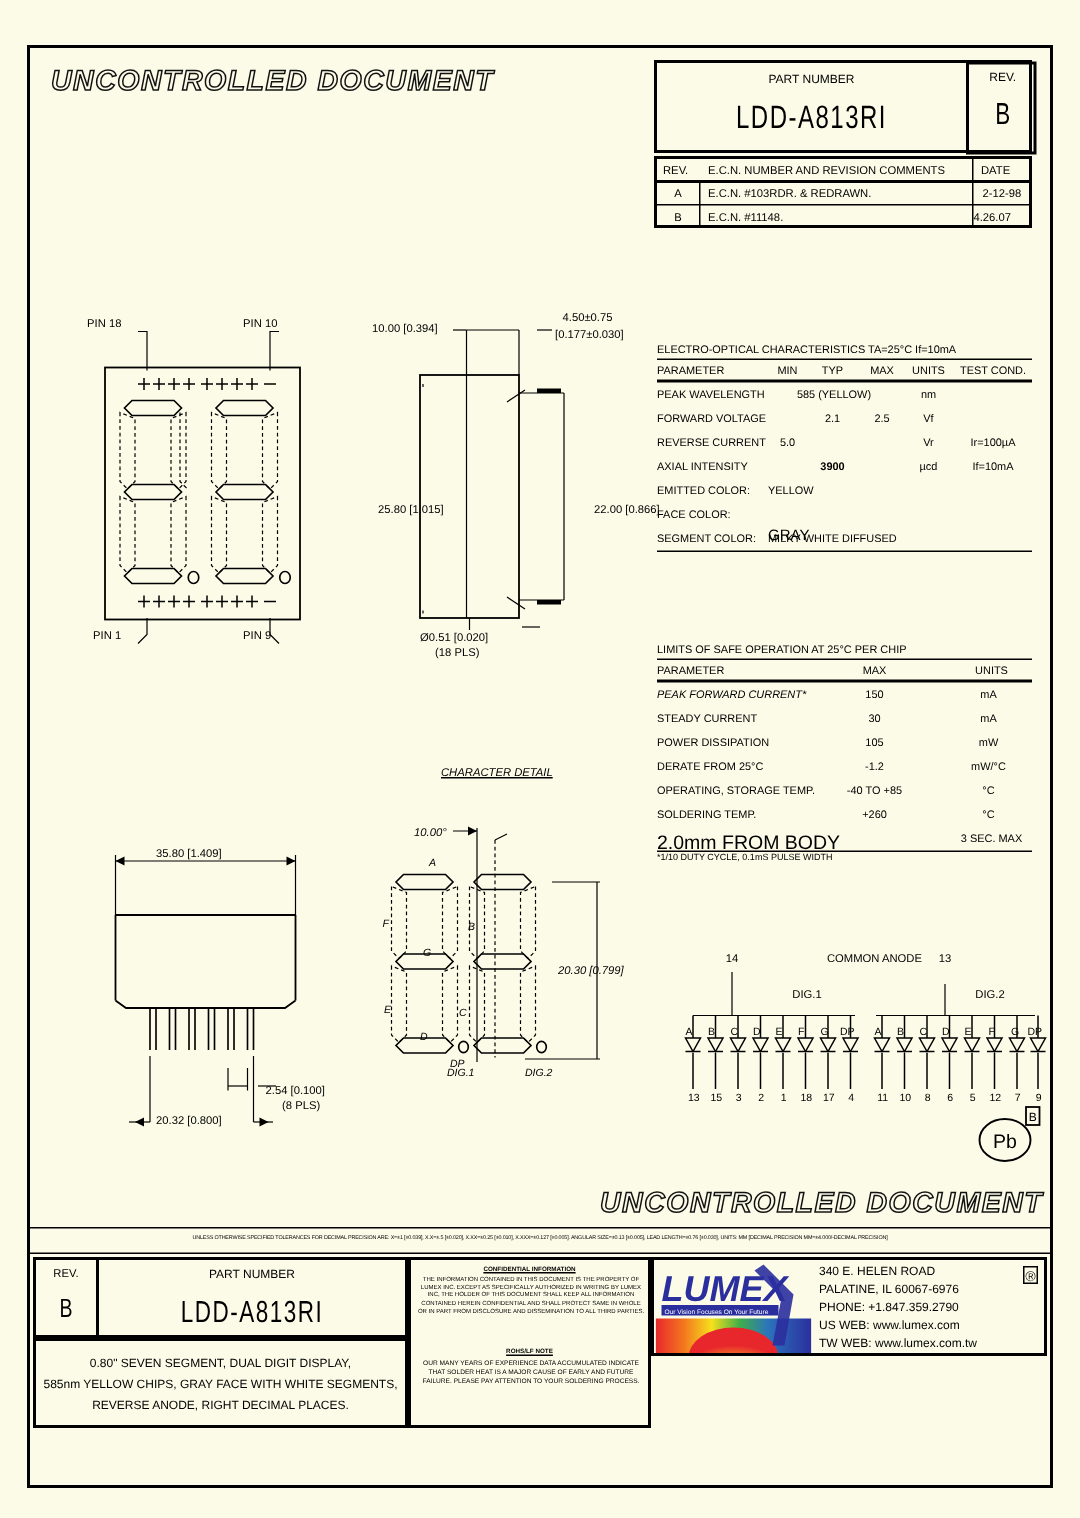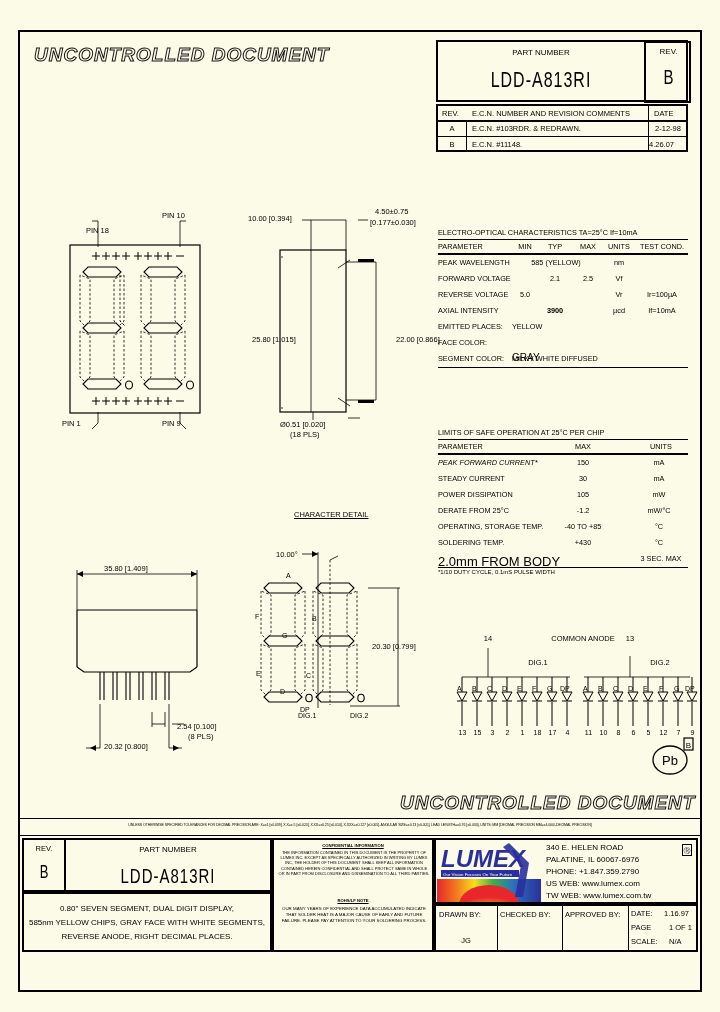--- a/index.html
+++ b/index.html
@@ -81,31 +81,31 @@
 
     <div class="t" style="left:0;top:30px;font-size:7.3px;">PEAK WAVELENGTH</div>
     <div class="t ctr" style="left:90px;top:30px;width:56px;font-size:7.3px;">585 (YELLOW)</div>
     <div class="t ctr" style="left:166px;top:30px;width:30px;font-size:7.3px;">nm</div>
 
     <div class="t" style="left:0;top:46px;font-size:7.3px;">FORWARD VOLTAGE</div>
     <div class="t ctr" style="left:104px;top:46px;width:26px;font-size:7.3px;">2.1</div>
     <div class="t ctr" style="left:137px;top:46px;width:26px;font-size:7.3px;">2.5</div>
     <div class="t ctr" style="left:166px;top:46px;width:30px;font-size:7.3px;">Vf</div>
 
-    <div class="t" style="left:0;top:62px;font-size:7.3px;">REVERSE VOLTAGE</div>
+    <div class="t" style="left:0;top:62px;font-size:7.3px;">REVERSE CURRENT</div>
     <div class="t ctr" style="left:74px;top:62px;width:26px;font-size:7.3px;">5.0</div>
     <div class="t ctr" style="left:166px;top:62px;width:30px;font-size:7.3px;">Vr</div>
     <div class="t ctr" style="left:199px;top:62px;width:50px;font-size:7.3px;">Ir=100µA</div>
 
     <div class="t" style="left:0;top:78px;font-size:7.3px;">AXIAL INTENSITY</div>
     <div class="t ctr" style="left:104px;top:78px;width:26px;font-size:7.3px;font-weight:bold;">3900</div>
     <div class="t ctr" style="left:166px;top:78px;width:30px;font-size:7.3px;">µcd</div>
     <div class="t ctr" style="left:199px;top:78px;width:50px;font-size:7.3px;">If=10mA</div>
 
-    <div class="t" style="left:0;top:94px;font-size:7.3px;">EMITTED PLACES:</div>
+    <div class="t" style="left:0;top:94px;font-size:7.3px;">EMITTED COLOR:</div>
     <div class="t" style="left:74px;top:94px;font-size:7.3px;">YELLOW</div>
     <div class="t" style="left:0;top:110px;font-size:7.3px;">FACE COLOR:</div>
     <div class="t" style="left:74px;top:124px;font-size:10px;">GRAY</div>
     <div class="t" style="left:0;top:126px;font-size:7.3px;">SEGMENT COLOR:</div>
     <div class="t" style="left:74px;top:126px;font-size:7.3px;">MILKY WHITE DIFFUSED</div>
     <div class="abs" style="left:0;top:139px;width:250px;border-top:1px solid #000;"></div>
   </div>
 
   <div class="abs" style="left:418px;top:396px;width:250px;">
     <div class="t" style="left:0;top:0;font-size:7.3px;">LIMITS OF SAFE OPERATION AT 25°C PER CHIP</div>
@@ -129,21 +129,21 @@
 
     <div class="t" style="left:0;top:78px;font-size:7.3px;">DERATE FROM 25°C</div>
     <div class="t ctr" style="left:120px;top:78px;width:50px;font-size:7.3px;">-1.2</div>
     <div class="t ctr" style="left:198px;top:78px;width:46px;font-size:7.3px;">mW/°C</div>
 
     <div class="t" style="left:0;top:94px;font-size:7.3px;">OPERATING, STORAGE TEMP.</div>
     <div class="t ctr" style="left:112px;top:94px;width:66px;font-size:7.3px;">-40 TO +85</div>
     <div class="t ctr" style="left:198px;top:94px;width:46px;font-size:7.3px;">°C</div>
 
     <div class="t" style="left:0;top:110px;font-size:7.3px;">SOLDERING TEMP.</div>
-    <div class="t ctr" style="left:120px;top:110px;width:50px;font-size:7.3px;">+430</div>
+    <div class="t ctr" style="left:120px;top:110px;width:50px;font-size:7.3px;">+260</div>
     <div class="t ctr" style="left:198px;top:110px;width:46px;font-size:7.3px;">°C</div>
 
     <div class="t" style="left:0;top:126px;font-size:13px;">2.0mm FROM BODY</div>
     <div class="t ctr" style="left:198px;top:126px;width:50px;font-size:7.3px;">3 SEC. MAX</div>
 
     <div class="abs" style="left:0;top:139px;width:250px;border-top:1px solid #000;"></div>
     <div class="t" style="left:0;top:141px;font-size:6px;">*1/10 DUTY CYCLE, 0.1mS PULSE WIDTH</div>
   </div>
 
   <div class="abs" style="left:420px;top:602px;width:260px;height:130px;">
@@ -276,21 +276,21 @@
   <div class="abs" style="left:628px;top:700px;width:50px;height:45px;">
     <svg width="50" height="45" viewBox="0 0 50 45">
       <ellipse cx="22" cy="28" rx="17" ry="14" fill="none" stroke="#000" stroke-width="1.3"></ellipse>
       <rect x="36" y="6" width="9" height="12" fill="none" stroke="#000" stroke-width="1.2"></rect>
       <text x="40.5" y="15.5" font-size="8" text-anchor="middle" font-family="Liberation Sans, sans-serif">B</text>
       <text x="22" y="33" font-size="13" text-anchor="middle" font-family="Liberation Sans, sans-serif">Pb</text>
     </svg>
   </div>
 
   <div class="abs" style="left:20px;top:175px;width:190px;height:235px;">
-    <div class="t" style="left:18px;top:19px;font-size:7.5px;margin-left:28px;">PIN 18</div>
+    <div class="t" style="left:18px;top:4px;font-size:7.5px;">PIN 18</div>
     <div class="t" style="left:122px;top:4px;font-size:7.5px;">PIN 10</div>
     <div class="t" style="left:22px;top:212px;font-size:7.5px;">PIN 1</div>
     <div class="t" style="left:122px;top:212px;font-size:7.5px;">PIN 9</div>
 
     <svg width="190" height="235" viewBox="0 0 190 235">
 
       <polyline class="dim" points="52,14 58,14 58,22 58,40"></polyline>
       <polyline class="dim" points="146,14 140,14 140,22 140,40"></polyline>
       <polyline class="dim" points="58,205 58,216 52,222"></polyline>
       <polyline class="dim" points="140,205 140,216 146,222"></polyline>
@@ -441,21 +441,21 @@
 
       <line class="dim" x1="58" y1="152" x2="58" y2="196"></line>
       <line class="dim" x1="127" y1="152" x2="127" y2="196"></line>
       <line class="dim" x1="44" y1="196" x2="58" y2="196"></line>
       <line class="dim" x1="127" y1="196" x2="140" y2="196"></line>
       <path d="M48 196 L54 193 L54 199 Z" fill="#000"></path>
       <path d="M137 196 L131 193 L131 199 Z" fill="#000"></path>
     </svg>
   </div>
 
-  <div class="abs" style="left:230px;top:478px;width:200px;height:215px;">
+  <div class="abs" style="left:230px;top:478px;width:200px;height:215px;font-style:italic;">
     <div class="t" style="left:44px;top:0;font-size:7.5px;text-decoration:underline;">CHARACTER DETAIL</div>
     <div class="t" style="left:26px;top:40px;font-size:7.5px;">10.00°</div>
     <div class="t" style="left:122px;top:132px;font-size:7.5px;">20.30 [0.799]</div>
     <div class="t" style="left:48px;top:202px;font-size:7px;">DIG.1</div>
     <div class="t" style="left:100px;top:202px;font-size:7px;">DIG.2</div>
 
     <div class="t" style="left:36px;top:62px;font-size:7px;">A</div>
     <div class="t" style="left:62px;top:105px;font-size:7px;">B</div>
     <div class="t" style="left:56px;top:162px;font-size:7px;">C</div>
     <div class="t" style="left:30px;top:178px;font-size:7px;">D</div>
@@ -560,34 +560,15 @@
       <div class="t" style="left:110px;top:3px;font-size:8px;">340 E. HELEN ROAD</div>
       <div class="t" style="left:110px;top:15px;font-size:8px;">PALATINE, IL  60067-6976</div>
       <div class="t" style="left:110px;top:27px;font-size:8px;">PHONE: +1.847.359.2790</div>
       <div class="t" style="left:110px;top:39px;font-size:8px;">US WEB: www.lumex.com</div>
       <div class="t" style="left:110px;top:51px;font-size:8px;">TW WEB: www.lumex.com.tw</div>
       <div class="bx" style="left:246px;top:4px;width:10px;height:12px;border-width:1px;">
         <div class="t ctr" style="left:0;top:1px;width:8px;font-size:7px;">Ⓡ</div>
       </div>
     </div>
 
-    <div class="bx" style="left:414px;top:68px;width:264px;height:48px;border-width:2px;">
-      <div class="abs" style="left:61px;top:0;width:0;height:46px;border-left:1px solid #000;"></div>
-      <div class="abs" style="left:126px;top:0;width:0;height:46px;border-left:1px solid #000;"></div>
-      <div class="abs" style="left:192px;top:0;width:0;height:46px;border-left:1px solid #000;"></div>
-
-      <div class="t" style="left:3px;top:4px;font-size:7.5px;">DRAWN BY:</div>
-      <div class="t ctr" style="left:0;top:30px;width:60px;font-size:7.5px;">JG</div>
-      <div class="t" style="left:64px;top:4px;font-size:7.5px;">CHECKED BY:</div>
-      <div class="t ctr" style="left:62px;top:30px;width:62px;font-size:7.5px;"></div>
-      <div class="t" style="left:129px;top:4px;font-size:7.5px;">APPROVED BY:</div>
-      <div class="t ctr" style="left:127px;top:30px;width:62px;font-size:7.5px;"></div>
-
-      <div class="t" style="left:195px;top:3px;font-size:7.5px;">DATE:</div>
-      <div class="t" style="left:228px;top:3px;font-size:7.5px;">1.16.97</div>
-      <div class="t" style="left:195px;top:17px;font-size:7.5px;">PAGE</div>
-      <div class="t" style="left:233px;top:17px;font-size:7.5px;">1 OF 1</div>
-      <div class="t" style="left:195px;top:31px;font-size:7.5px;">SCALE:</div>
-      <div class="t" style="left:233px;top:31px;font-size:7.5px;">N/A</div>
-    </div>
   </div>
 
 </div>
 
 </body></html>

